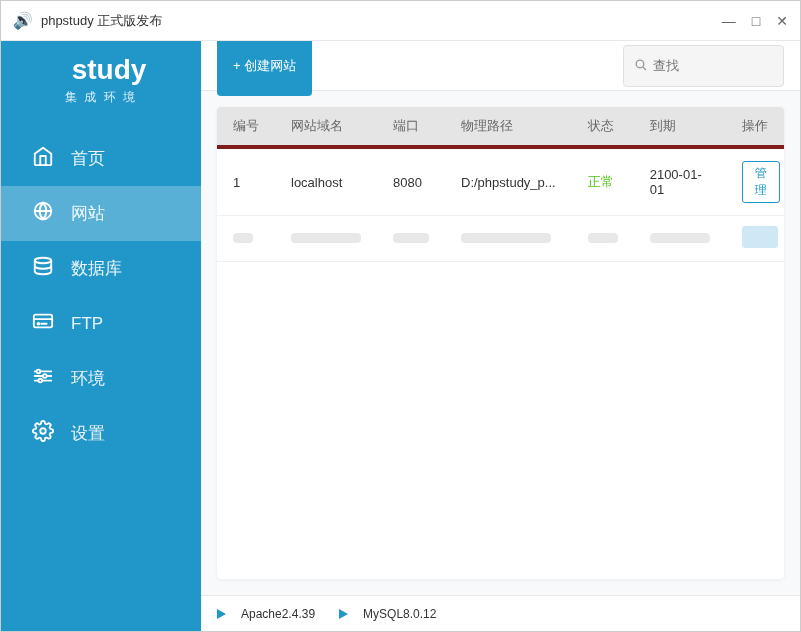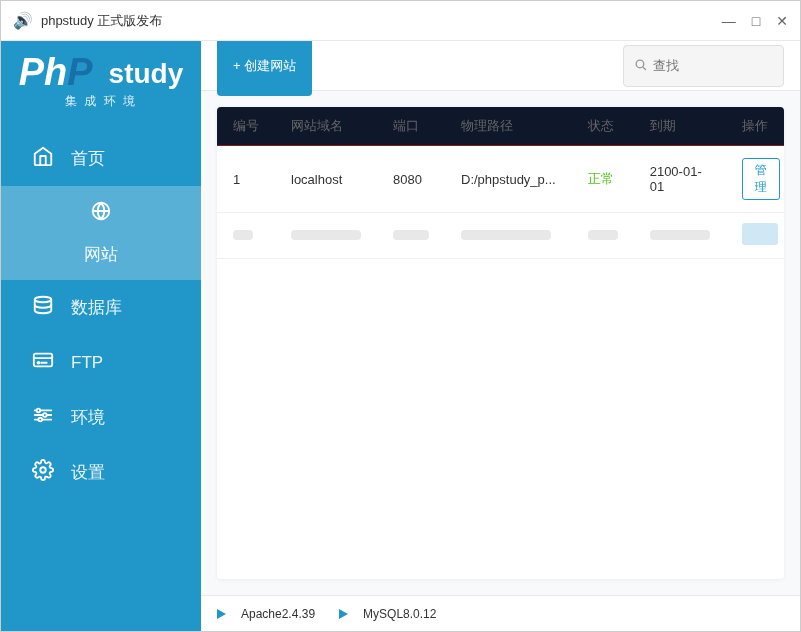--- a/index.html
+++ b/index.html
@@ -112,21 +112,20 @@
       align-items: center;
       padding: 14px 30px;
       cursor: pointer;
       color: rgba(255,255,255,0.9);
       font-size: 17px;
       gap: 16px;
       transition: background 0.15s;
     }
     .nav-item.active {
       background: rgba(255,255,255,0.25);
-      flex-direction: column;
     }
     .nav-item .nav-icon {
       font-size: 20px;
       width: 24px;
       text-align: center;
       flex-shrink: 0;
     }
     .nav-item .nav-label {
       font-size: 17px;
       font-weight: 500;
@@ -196,22 +195,22 @@
       margin: 16px;
       border-radius: 4px;
       box-shadow: 0 1px 4px rgba(0,0,0,0.06);
     }
     table {
       width: 100%;
       border-collapse: collapse;
       font-size: 13px;
     }
     thead tr {
-      background: #0f172a;
-      border-bottom: 1px solid #7f1d1d;
+      background: #e5e5e5;
+      border-bottom: 4px solid #7f1d1d;
     }
     thead th {
       padding: 10px 16px;
       text-align: left;
       color: #666;
       font-weight: 500;
       white-space: nowrap;
     }
     tbody tr {
       border-bottom: 1px solid #f0f0f0;
@@ -303,21 +302,20 @@
       <span class="titlebar-btn">□</span>
       <span class="titlebar-btn close">✕</span>
     </div>
   </div>
 
   <div class="main-layout">
 
     <div class="sidebar">
       <div class="sidebar-logo">
         <div class="logo-text">
-          <span class="logo-php">Ph<span class="logo-h">P</span></span>
           <span class="logo-study">study</span>
         </div>
         <div class="logo-subtitle">集 成 环 境</div>
       </div>
       <nav class="sidebar-nav">
 
         <div class="nav-item">
           <span class="nav-icon">
             <svg width="22" height="22" viewBox="0 0 24 24" fill="none" stroke="white" stroke-width="2" stroke-linecap="round" stroke-linejoin="round">
               <path d="M3 9.5L12 3l9 6.5V21a1 1 0 01-1 1H4a1 1 0 01-1-1V9.5z"></path>

